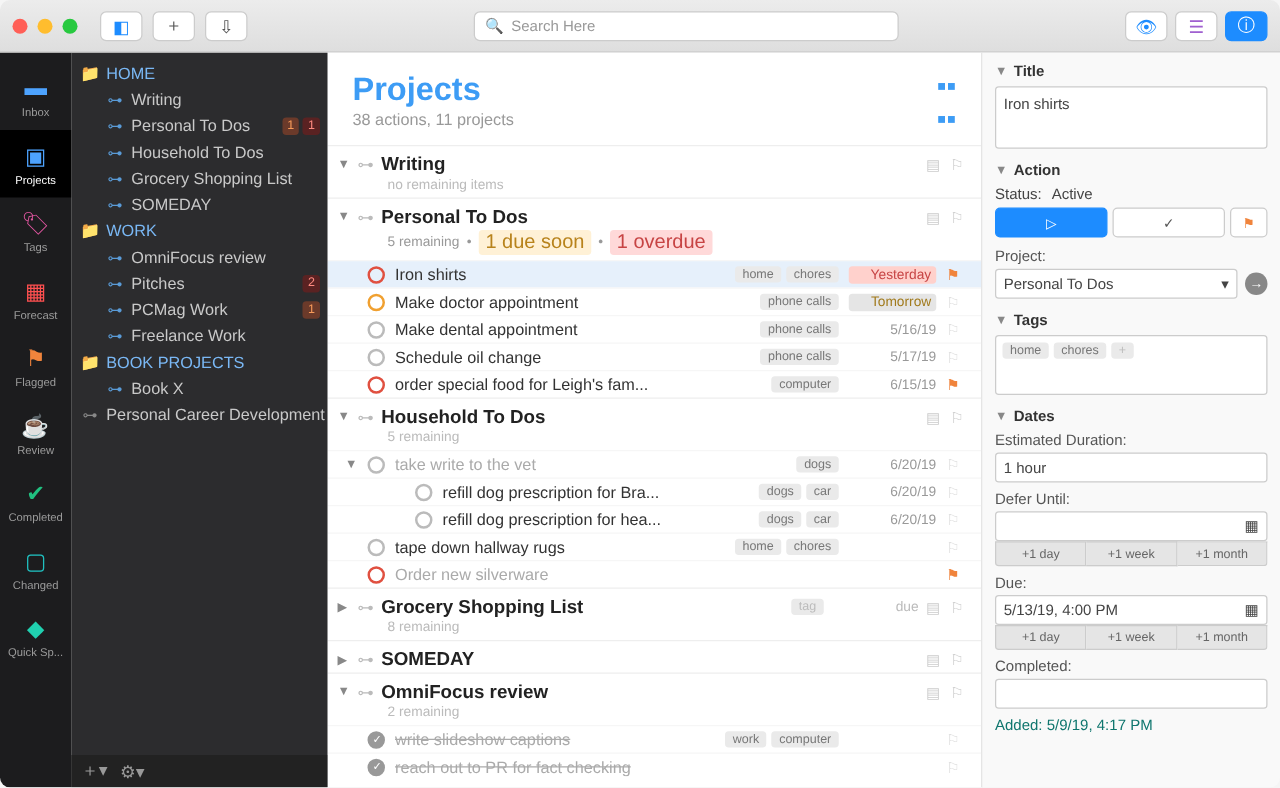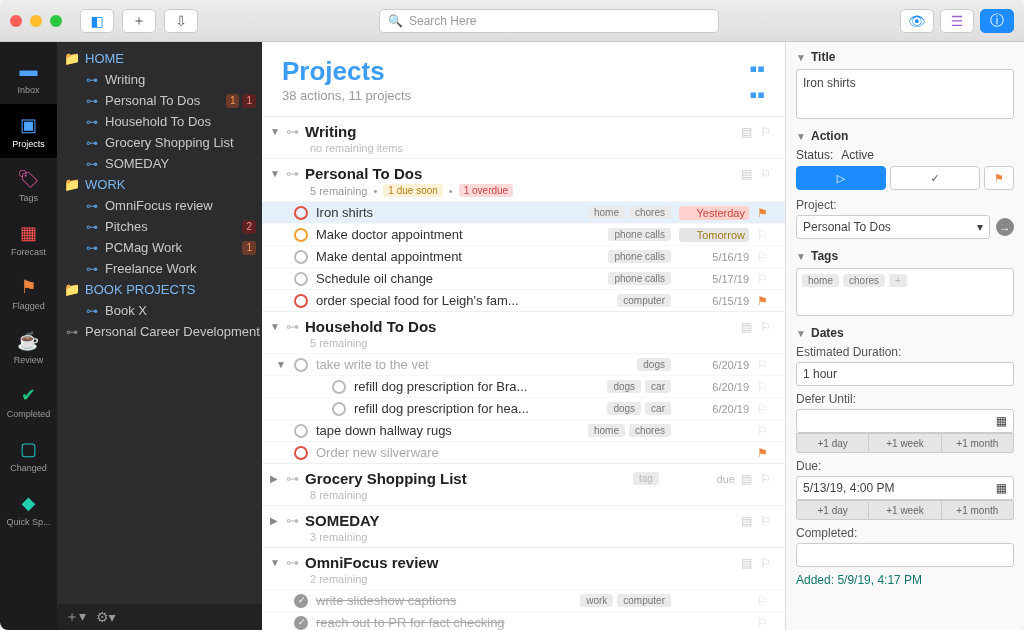--- a/index.html
+++ b/index.html
@@ -44,21 +44,21 @@
 .chead h1 { color: #3d9cf5; font-size: 26px; font-weight: 700; }
 .chead-sub { color: #999; font-size: 13px; margin-top: 1px; }
 .chead-logo { margin-left: auto; color: #3d9cf5; font-size: 22px; }
 
 .proj { border-top: 1px solid #eee; }
 .proj-head { display: flex; align-items: center; padding: 6px 14px 2px 8px; gap: 6px; }
 .disclosure { color: #888; font-size: 10px; width: 10px; cursor: pointer; }
 .proj-seq { color: #bbb; font-size: 13px; }
 .proj-name { font-size: 15px; font-weight: 700; color: #222; }
 .proj-sub { font-size: 11px; color: #999; padding-left: 48px; display: flex; gap: 6px; align-items: center; margin-bottom: 4px; }
-.pill { border-radius: 3px; padding: 1px 5px; font-size: 10px; }
+.pill { border-radius: 3px; padding: 1px 5px; font-size: 16px; }
 .pill.due { background: #fff1d6; color: #b8831c; }
 .pill.over { background: #ffd9d9; color: #c74444; }
 .proj-actions { margin-left: auto; display: flex; gap: 8px; color: #ccc; font-size: 12px; }
 .proj-actions.head { color: #ccc; }
 .proj-sub-empty { font-size: 11px; color: #bbb; padding-left: 48px; margin-bottom: 4px; }
 
 .task { display: flex; align-items: center; padding: 3px 14px 3px 32px; gap: 8px; font-size: 13px; border-top: 1px solid #f6f6f6; }
 .task.sel { background: #e6f0fb; }
 .task.sub { padding-left: 70px; }
 .circ { width: 14px; height: 14px; border-radius: 50%; border: 2px solid #bbb; flex-shrink: 0; }
@@ -405,21 +405,20 @@
   <div class="proj">
     <div class="proj-head">
       <span class="disclosure">▶</span>
       <span class="proj-seq">⊶</span>
       <span class="proj-name">SOMEDAY</span>
       <span class="proj-actions head">
             <span>▤</span>
             <span>⚐</span>
           </span>
     </div>
-    <div class="proj-sub-empty">3 remaining</div>
   </div>
 
   <div class="proj">
     <div class="proj-head">
       <span class="disclosure">▼</span>
       <span class="proj-seq">⊶</span>
       <span class="proj-name">OmniFocus review</span>
       <span class="proj-actions head">
             <span>▤</span>
             <span>⚐</span>

